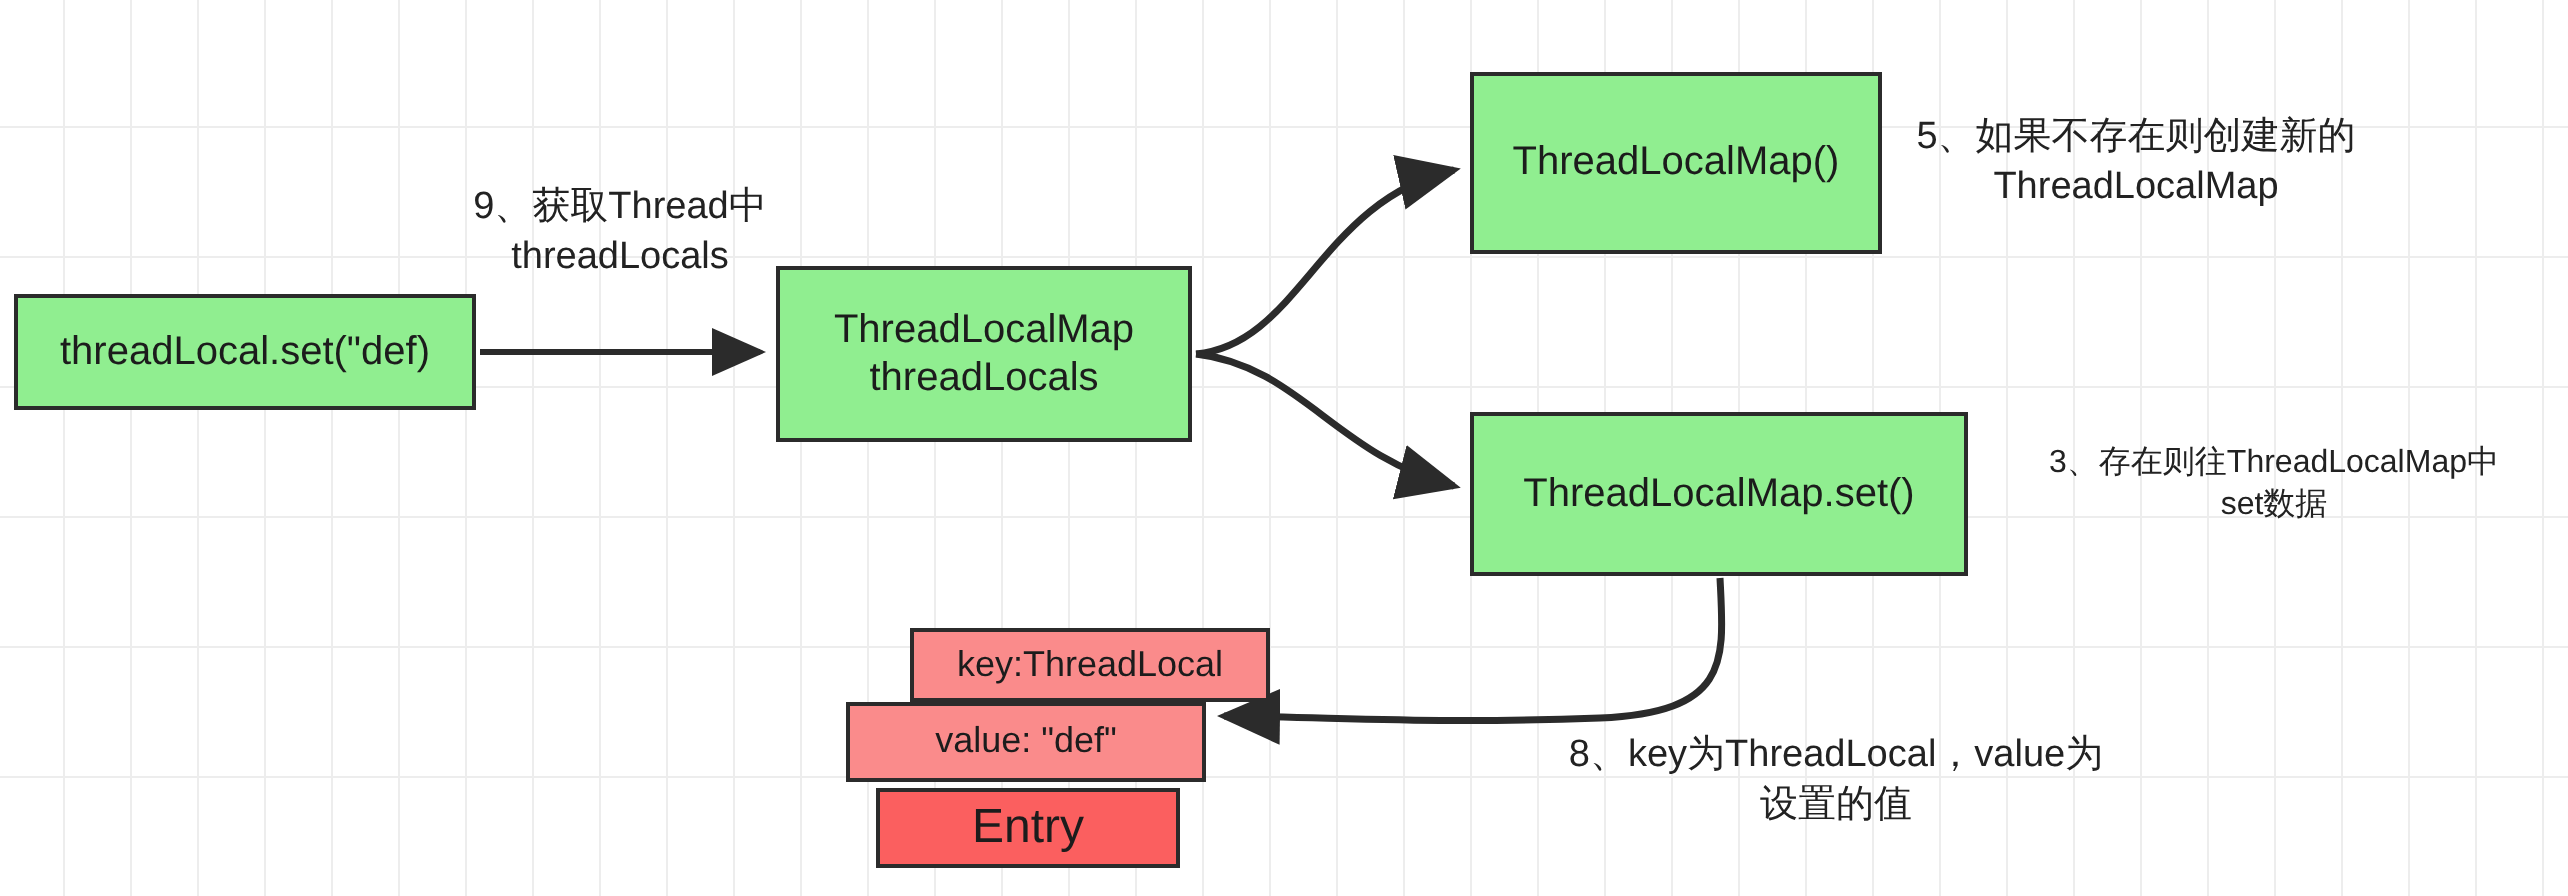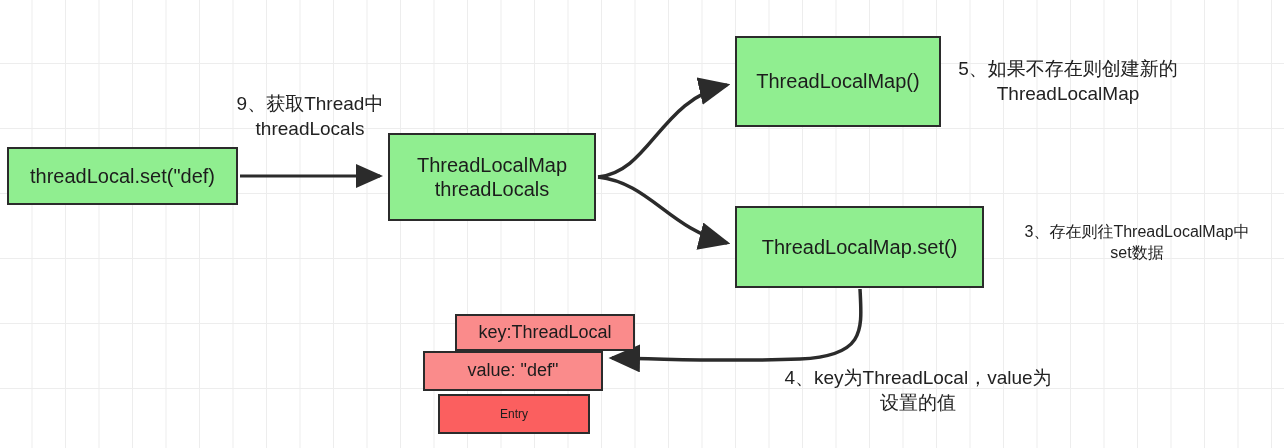--- a/index.html
+++ b/index.html
@@ -88,21 +88,21 @@
     left: 423px; top: 314px; width: 180px; height: 37px;
     font-size: 18px;
     margin-left: 32px;
   }
   #node-entry-value {
     left: 423px; top: 351px; width: 180px; height: 40px;
     font-size: 18px;
   }
   #node-entry-label {
     left: 438px; top: 394px; width: 152px; height: 40px;
-    font-size: 12px;
+    font-size: 24px;
   }
 
   #label-step1 { left: 220px; top: 92px;  width: 180px; font-size: 19px; }
   #label-step2 { left: 948px; top: 57px;  width: 240px; font-size: 19px; }
   #label-step3 { left: 990px; top: 222px; width: 294px; font-size: 16px; }
   #label-step4 { left: 768px; top: 366px; width: 300px; font-size: 19px; }
 </style>
 </head>
 <body>
 
@@ -141,16 +141,16 @@
 
   <div class="label" id="label-step1">9、获取Thread中
 threadLocals</div>
 
   <div class="label" id="label-step2">5、如果不存在则创建新的
 ThreadLocalMap</div>
 
   <div class="label" id="label-step3">3、存在则往ThreadLocalMap中
 set数据</div>
 
-  <div class="label" id="label-step4">4、key为ThreadLocal，value为
+  <div class="label" id="label-step4">8、key为ThreadLocal，value为
 设置的值</div>
 
 </div>
 
 </body></html>

